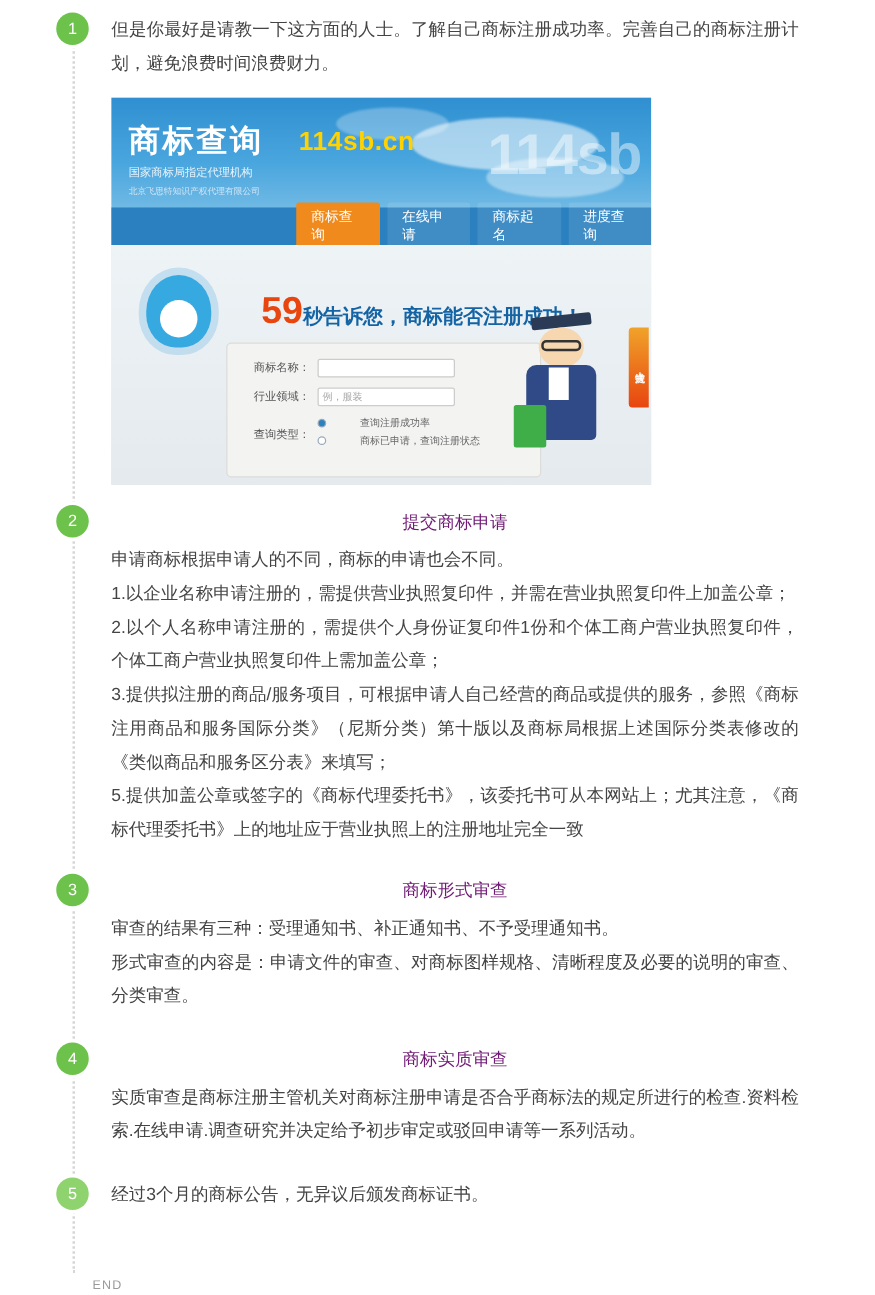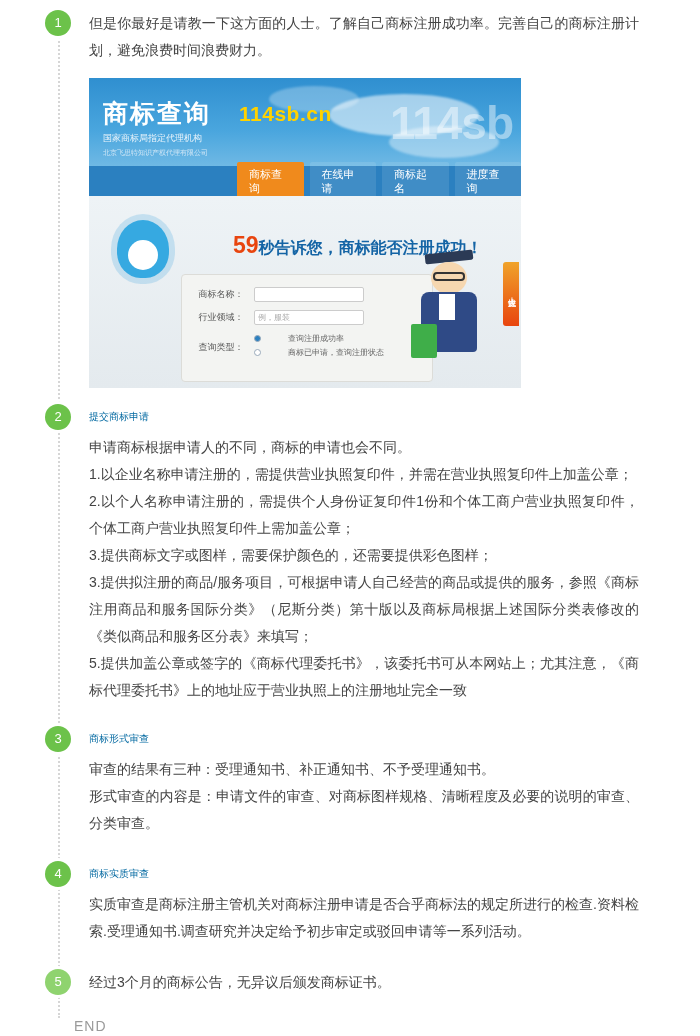--- a/index.html
+++ b/index.html
@@ -54,24 +54,25 @@
   }
   .bullet.light {
     background: #8fd36f;
   }
   .step-body {
     flex: 1 1 auto;
     padding-left: 18px;
     padding-right: 61px;
   }
   .step-title {
-    font-size: 10px;
-    color: #0369a1;
+    font-size: 14px;
+    color: #701a75;
     line-height: 26px;
     margin: 0 0 4px 0;
+    text-align: center;
   }
   .para {
     font-size: 14px;
     line-height: 27px;
     color: #444444;
     margin: 0;
     text-align: justify;
   }
   .para + .para { margin-top: 0; }
 
@@ -186,39 +187,39 @@
     background:#ffffff; border-radius:50%;
   }
   .fig-headline {
     position: absolute;
     left: 120px; top: 36px;
     font-size: 16px;
     font-weight: bold;
     color: #d8401a;
     white-space: nowrap;
   }
-  .fig-headline .num { font-size: 23px; color: #e8450f; margin-left: 24px; }
+  .fig-headline .num { font-size: 30px; color: #e8450f; }
   .fig-headline .blue { color: #1464a5; }
   .fig-form {
     position: absolute;
     left: 92px; top: 78px;
     width: 252px;
     height: 108px;
     background: #f3f4f2;
     border: 1px solid #dcdcd8;
     border-radius: 4px;
     padding: 12px 10px 10px 12px;
   }
   .fig-row {
     display: flex; align-items: center;
     margin-bottom: 8px;
     font-size: 9px;
     color: #555;
   }
-  .fig-row .lab { width: 54px; text-align: center; margin-right: 6px; }
+  .fig-row .lab { width: 54px; text-align: right; margin-right: 6px; }
   .fig-row .inp {
     width: 110px; height: 15px; background:#ffffff;
     border:1px solid #cccccc; border-radius:2px;
     font-size: 8px; color:#aaaaaa; line-height:14px; padding-left:3px;
   }
   .fig-radio { display:flex; align-items:center; font-size:8px; color:#666; margin-bottom:3px;gap:23px;}
   .fig-radio .dot{
     width:7px;height:7px;border-radius:50%;border:1px solid #9ab;background:#fff;margin-right:4px;
   }
   .fig-radio .dot.on{ background:#2b80c0; }
@@ -261,21 +262,21 @@
     writing-mode: vertical-rl;
     text-align:center;
     line-height:16px;
     padding-top: 4px;
   }
 
   .end-label {
     position: absolute;
     left: 46px;
     bottom: 2px;
-    font-size: 14px;
+    font-size: 10px;
     color: #9a9a9a;
     letter-spacing: 1px;
     padding-left: 28px;
   }
 </style>
 </head>
 <body>
 
 <div class="page">
   <div class="timeline-line"></div>
@@ -352,40 +353,39 @@
     </div>
   </div>
 
   <div class="step step-2">
     <div class="bullet">2</div>
     <div class="step-body">
       <div class="step-title">提交商标申请</div>
       <p class="para">申请商标根据申请人的不同，商标的申请也会不同。</p>
       <p class="para">1.以企业名称申请注册的，需提供营业执照复印件，并需在营业执照复印件上加盖公章；</p>
       <p class="para">2.以个人名称申请注册的，需提供个人身份证复印件1份和个体工商户营业执照复印件，个体工商户营业执照复印件上需加盖公章；</p>
-      <p class="para">3.提供商标文字或图样，需要保护颜色的，还需要提供彩色图样；</p>
       <p class="para">3.提供拟注册的商品/服务项目，可根据申请人自己经营的商品或提供的服务，参照《商标注用商品和服务国际分类》（尼斯分类）第十版以及商标局根据上述国际分类表修改的《类似商品和服务区分表》来填写；</p>
       <p class="para">5.提供加盖公章或签字的《商标代理委托书》，该委托书可从本网站上；尤其注意，《商标代理委托书》上的地址应于营业执照上的注册地址完全一致</p>
     </div>
   </div>
 
   <div class="step step-3">
     <div class="bullet">3</div>
     <div class="step-body">
       <div class="step-title">商标形式审查</div>
       <p class="para">审查的结果有三种：受理通知书、补正通知书、不予受理通知书。</p>
       <p class="para">形式审查的内容是：申请文件的审查、对商标图样规格、清晰程度及必要的说明的审查、分类审查。</p>
     </div>
   </div>
 
   <div class="step step-4">
     <div class="bullet">4</div>
     <div class="step-body">
       <div class="step-title">商标实质审查</div>
-      <p class="para">实质审查是商标注册主管机关对商标注册申请是否合乎商标法的规定所进行的检查.资料检索.受理通知书.调查研究并决定给予初步审定或驳回申请等一系列活动。</p>
+      <p class="para">实质审查是商标注册主管机关对商标注册申请是否合乎商标法的规定所进行的检查.资料检索.在线申请.调查研究并决定给予初步审定或驳回申请等一系列活动。</p>
     </div>
   </div>
 
   <div class="step step-5">
     <div class="bullet light">5</div>
     <div class="step-body">
       <p class="para">经过3个月的商标公告，无异议后颁发商标证书。</p>
     </div>
   </div>
 

